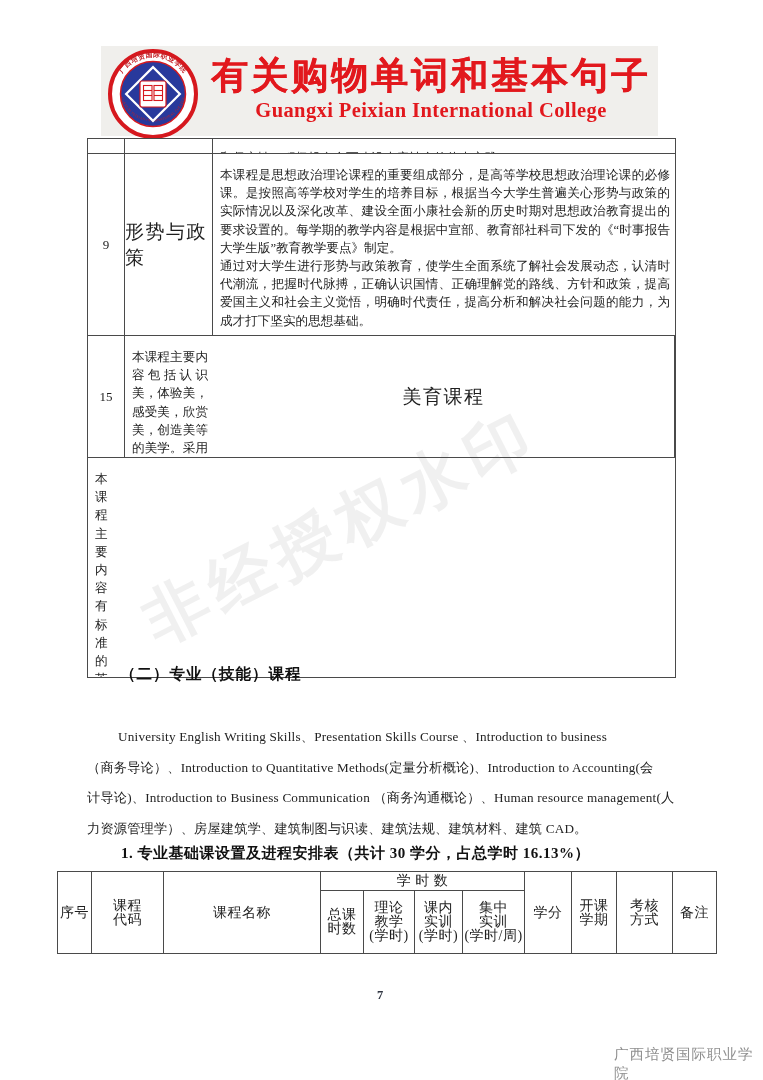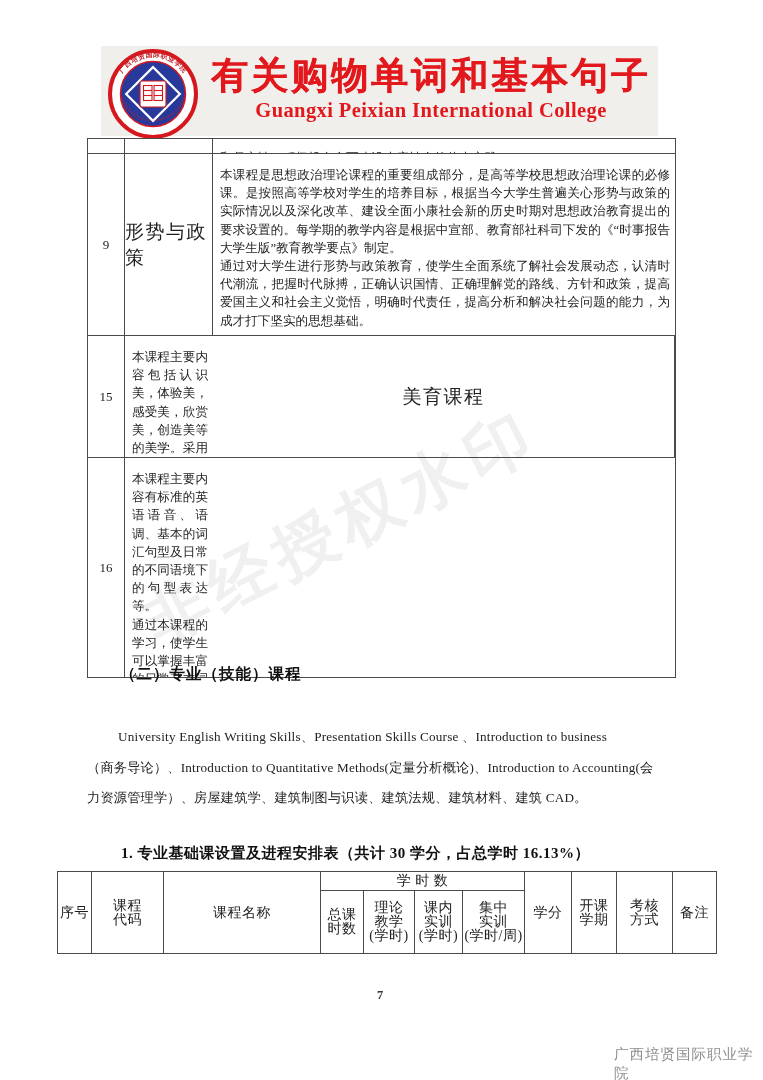--- a/index.html
+++ b/index.html
@@ -114,30 +114,30 @@
     <div class="c num">9</div>
     <div class="c cname">形势与政策</div>
     <div class="c lastcol desc pre">本课程是思想政治理论课程的重要组成部分，是高等学校思想政治理论课的必修课。是按照高等学校对学生的培养目标，根据当今大学生普遍关心形势与政策的实际情况以及深化改革、建设全面小康社会新的历史时期对思想政治教育提出的要求设置的。每学期的教学内容是根据中宣部、教育部社科司下发的《“时事报告大学生版”教育教学要点》制定。
 通过对大学生进行形势与政策教育，使学生全面系统了解社会发展动态，认清时代潮流，把握时代脉搏，正确认识国情、正确理解党的路线、方针和政策，提高爱国主义和社会主义觉悟，明确时代责任，提高分析和解决社会问题的能力，为成才打下坚实的思想基础。</div>
 
     <div class="c num">15</div>
     <div class="c lastcol desc pre">本课程主要内容包括认识美，体验美，感受美，欣赏美，创造美等的美学。采用实践教育来体现美的教育。
 通过本课程的学习，使学生认识美，爱好美，创造美，促进学生德智体的全面发展，提高学生思想，发展学生的道德情操，丰富学生知识和智力，从而学生在自然成长当中收获精神上的充足，对艺术，空间想象等进一步研究有重要的意义。</div>
     <div class="c cname">美育课程</div>
 
-    <div class="c num lastrow">16</div>
     <div class="c lastcol lastrow desc pre">本课程主要内容有标准的英语语音、语调、基本的词汇句型及日常的不同语境下的句型表达等。
 通过本课程的学习，使学生可以掌握丰富的日常基本词汇、句型、问候的方式；如何进行自我介绍以及与其他人交朋友；食品、餐具、用餐的相关表达方式；有关购物单词和基本句子；常用国家名称；以电话为主题的句子；紧急情况为主题的单句；时间的表达；购物及商务活动等场合用语，以及在休闲场合使用的对话；与他人电话及紧急情况交流日常句型。培养学生用英语进行基本交流的能力，注重纠正语音语调，强调反复跟读、重复记忆的方式，达到加深印象，自然习得的效果。使学生能较流利地用标准的英语语音、语调表达自己的思想，进行一般的英语会话。逐步培养学生的对话、交谈和叙述等方面的口语实际能力，以达到英语作为交流工具的目的。</div>
   </div>
 
   <div class="sec-heading">（二）专业（技能）课程</div>
 
   <div class="intro">
     <div class="ln first">University English Writing Skills、Presentation Skills Course  、Introduction to business</div>
     <div class="ln">（商务导论）、Introduction to Quantitative Methods(定量分析概论)、Introduction to Accounting(会</div>
+    <div class="ln">计导论)、Introduction to Business Communication （商务沟通概论）、Human resource management(人</div>
     <div class="ln">力资源管理学）、房屋建筑学、建筑制图与识读、建筑法规、建筑材料、建筑 CAD。</div>
   </div>
 
   <div class="tbl-title">1. 专业基础课设置及进程安排表（共计 30 学分，占总学时 16.13%）</div>
 
   <table class="t2">
     <colgroup>
       <col style="width:34px">
         <col style="width:72px">
         <col style="width:157px">

